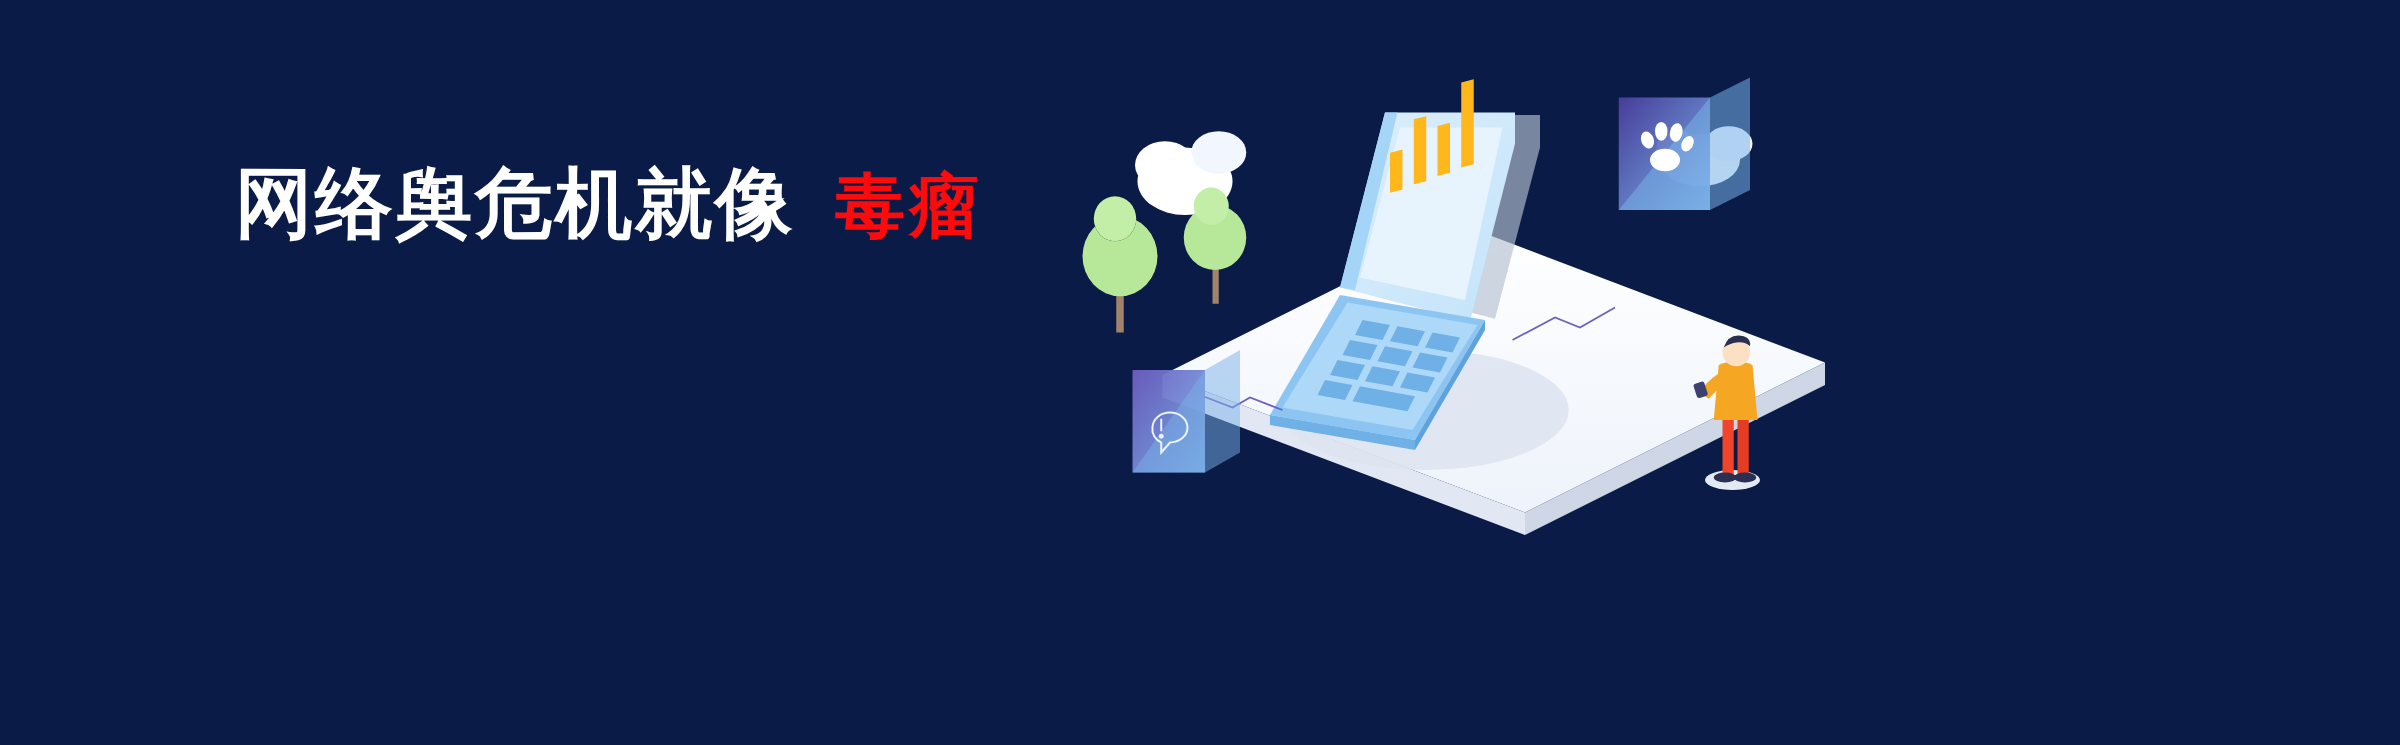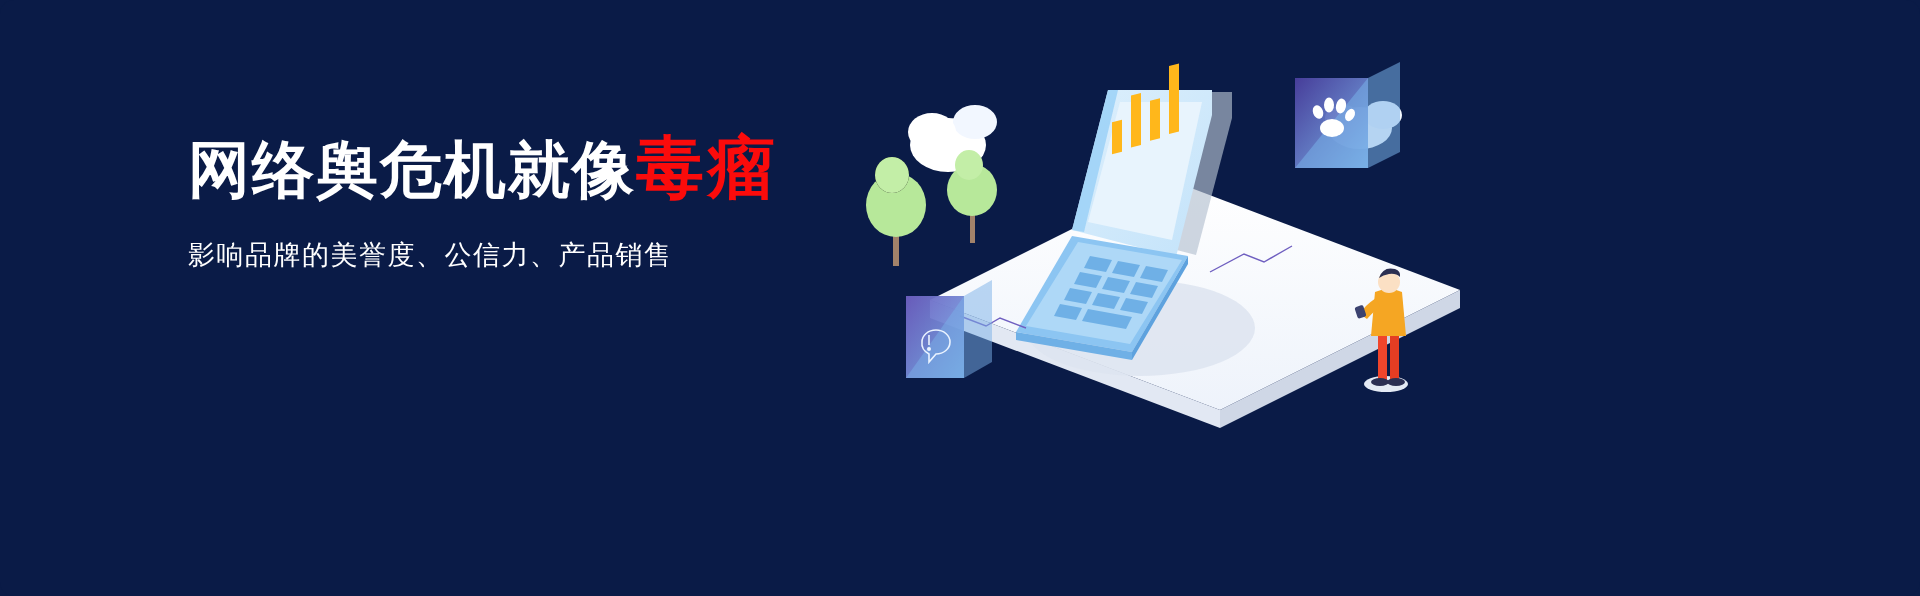--- a/index.html
+++ b/index.html
@@ -28,24 +28,25 @@
     margin-bottom:36px;
   }
   .headline-main {
     font-size:62px;
     font-weight:bold;
     color:#ffffff;
     letter-spacing:2px;
     line-height:1.15;
   }
   .headline-accent {
-    font-size:68px;
+    font-size:56px;
     font-weight:bold;
     color:#fb0b0b;
     letter-spacing:3px;
+    margin-left:32px;
     line-height:1.15;
   }
   .subtitle-line {
     font-size:27px;
     color:#ffffff;
     letter-spacing:1.5px;
     line-height:1.0;
     margin-bottom:32px;
     font-weight:400;
   }
@@ -64,21 +65,20 @@
 
 <div class="banner">
 
   <div class="text-block">
 
     <div class="headline">
       <span class="headline-main">网络舆危机就像</span>
       <span class="headline-accent">毒瘤</span>
     </div>
 
-    <div class="subtitle-line">影响品牌的美誉度、公信力、产品销售</div>
 
   </div>
 
   <div class="illustration">
     <svg width="640" height="400" viewBox="0 0 640 400" xmlns="http://www.w3.org/2000/svg">
       <defs>
         <linearGradient id="gScreen" x1="0" y1="0" x2="1" y2="1">
           <stop offset="0%" stop-color="#ddeffc"></stop>
           <stop offset="100%" stop-color="#c3e3fa"></stop>
         </linearGradient>

